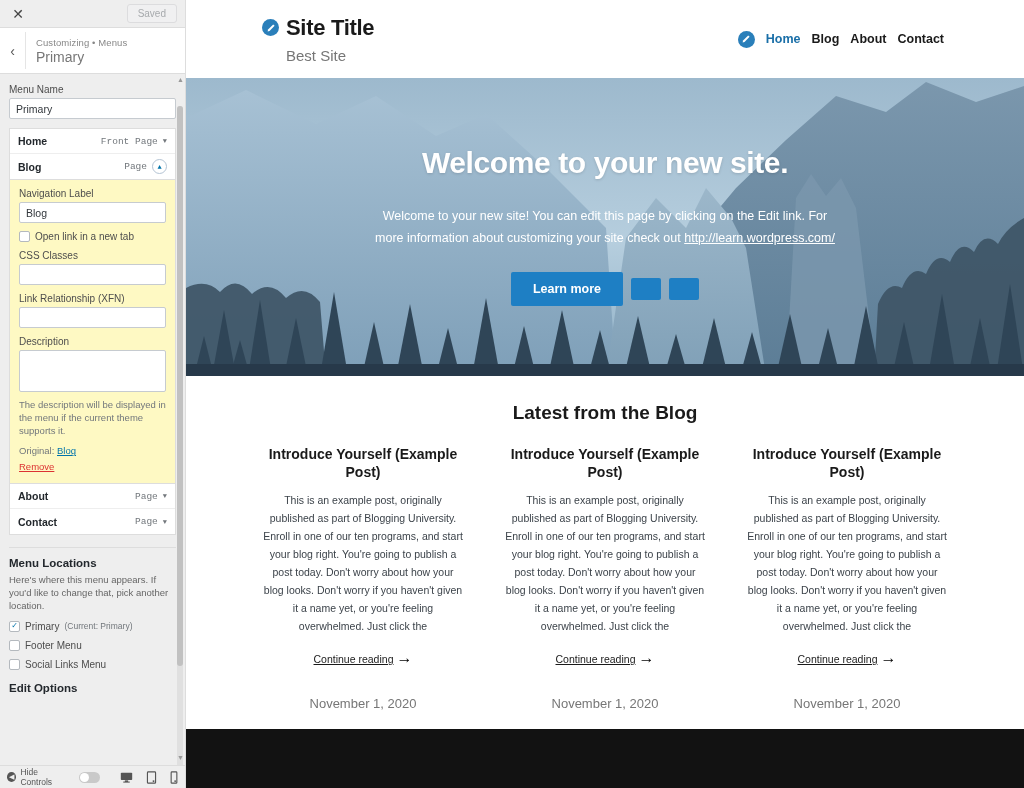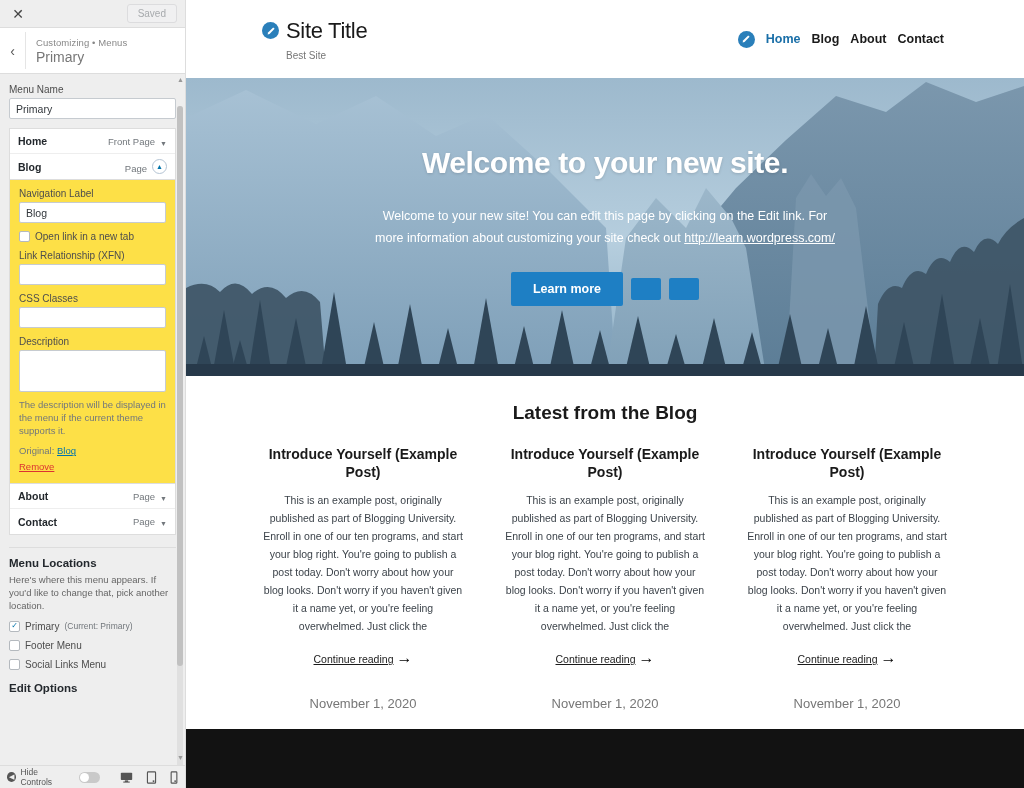--- a/index.html
+++ b/index.html
@@ -73,32 +73,32 @@
 
   .menu-list { margin-top: 9px; border: 1px solid #ddd; background: #fff; }
   .menu-row {
     height: 25px; display: flex; align-items: center;
     justify-content: space-between;
     padding: 0 8px; border-bottom: 1px solid #eee;
     background: #fff; cursor: pointer;
   }
   .menu-row:last-child { border-bottom: none; }
   .menu-row-name { font-size: 10.5px; color: #23282d; font-weight: 600; }
-  .menu-row-right { display: flex; align-items: flex-end; gap: 5px; }
+  .menu-row-right { display: flex; align-items: center; gap: 5px; font-family: Liberation Mono, monospace; }
   .menu-row-type { font-size: 9.5px; color: #72777c; }
   .caret-dn { font-size: 7px; color: #72777c; }
   .caret-circle {
     width: 15px; height: 15px; border-radius: 50%;
     border: 1px solid #b4c4d4; background: #fff;
     display: flex; align-items: center; justify-content: center;
     font-size: 7px; color: #0073aa;
   }
 
   .item-panel {
-    background: #fde047; border: 1px solid #ddd; border-top: none;
+    background: #fef9c3; border: 1px solid #ddd; border-top: none;
     padding: 8px 9px 9px 9px;
   }
   .item-panel .fld-label { margin-top: 0; }
   .fld-group { margin-bottom: 8px; }
   .chk-row { display: flex; align-items: center; gap: 5px; margin-bottom: 8px; }
   .chk {
     width: 11px; height: 11px; min-width: 11px;
     border: 1px solid #b4b9be; background: #fff; border-radius: 2px;
     display: flex; align-items: center; justify-content: center;
     font-size: 8px; color: #0073aa; line-height: 1;
@@ -173,22 +173,22 @@
   .site-header {
     height: 78px; background: #fff;
     display: flex; align-items: center; justify-content: space-between;
     padding: 0 80px 0 76px;
   }
   .pencil-circle {
     width: 17px; height: 17px; border-radius: 50%;
     background: #2a7fba; display: flex; align-items: center; justify-content: center;
     flex-shrink: 0;
   }
-  .site-title { font-size: 22px; font-weight: 400; color: #1a1a1a; letter-spacing: -.3px; }
-  .site-tagline { font-size: 10px; color: #767676; margin-top: 6px; margin-left: 24px; }
+  .site-title { font-size: 22px; font-weight: 700; color: #1a1a1a; letter-spacing: -.3px; }
+  .site-tagline { font-size: 15px; color: #767676; margin-top: 6px; margin-left: 24px; }
   .brand-col { display: flex; flex-direction: column; }
   .brand-row { display: flex; align-items: center; gap: 7px; }
   .site-nav { display: flex; align-items: center; gap: 11px; }
   .nav-link { font-size: 12.5px; font-weight: 700; color: #1a1a1a; text-decoration: none; }
   .nav-link.current { color: #1a6fa8; }
 
   .hero {
     height: 298px; position: relative; overflow: hidden;
     display: flex; flex-direction: column; align-items: center;
     justify-content: flex-start; padding-top: 68px;
@@ -291,26 +291,26 @@
           <input class="txt-input" value="Blog" style="">
         </div>
 
         <div class="chk-row">
           <span class="chk"></span>
           <span class="chk-label">Open link in a new tab</span>
         </div>
 
 
         <div class="fld-group">
+          <div class="fld-label">CSS Classes</div>
+          <input class="txt-input" value="" style="">
+        </div>
+
+        <div class="fld-group">
           <div class="fld-label">Link Relationship (XFN)</div>
-          <input class="txt-input" value="" style="">
-        </div>
-
-        <div class="fld-group">
-          <div class="fld-label">CSS Classes</div>
           <input class="txt-input" value="" style="">
         </div>
 
         <div class="fld-group">
           <div class="fld-label">Description</div>
           <textarea class="txt-area" style=""></textarea>
           <div class="help-txt">The description will be displayed in the menu if the current theme supports it.</div>
         </div>
 
         <div class="orig-row">

